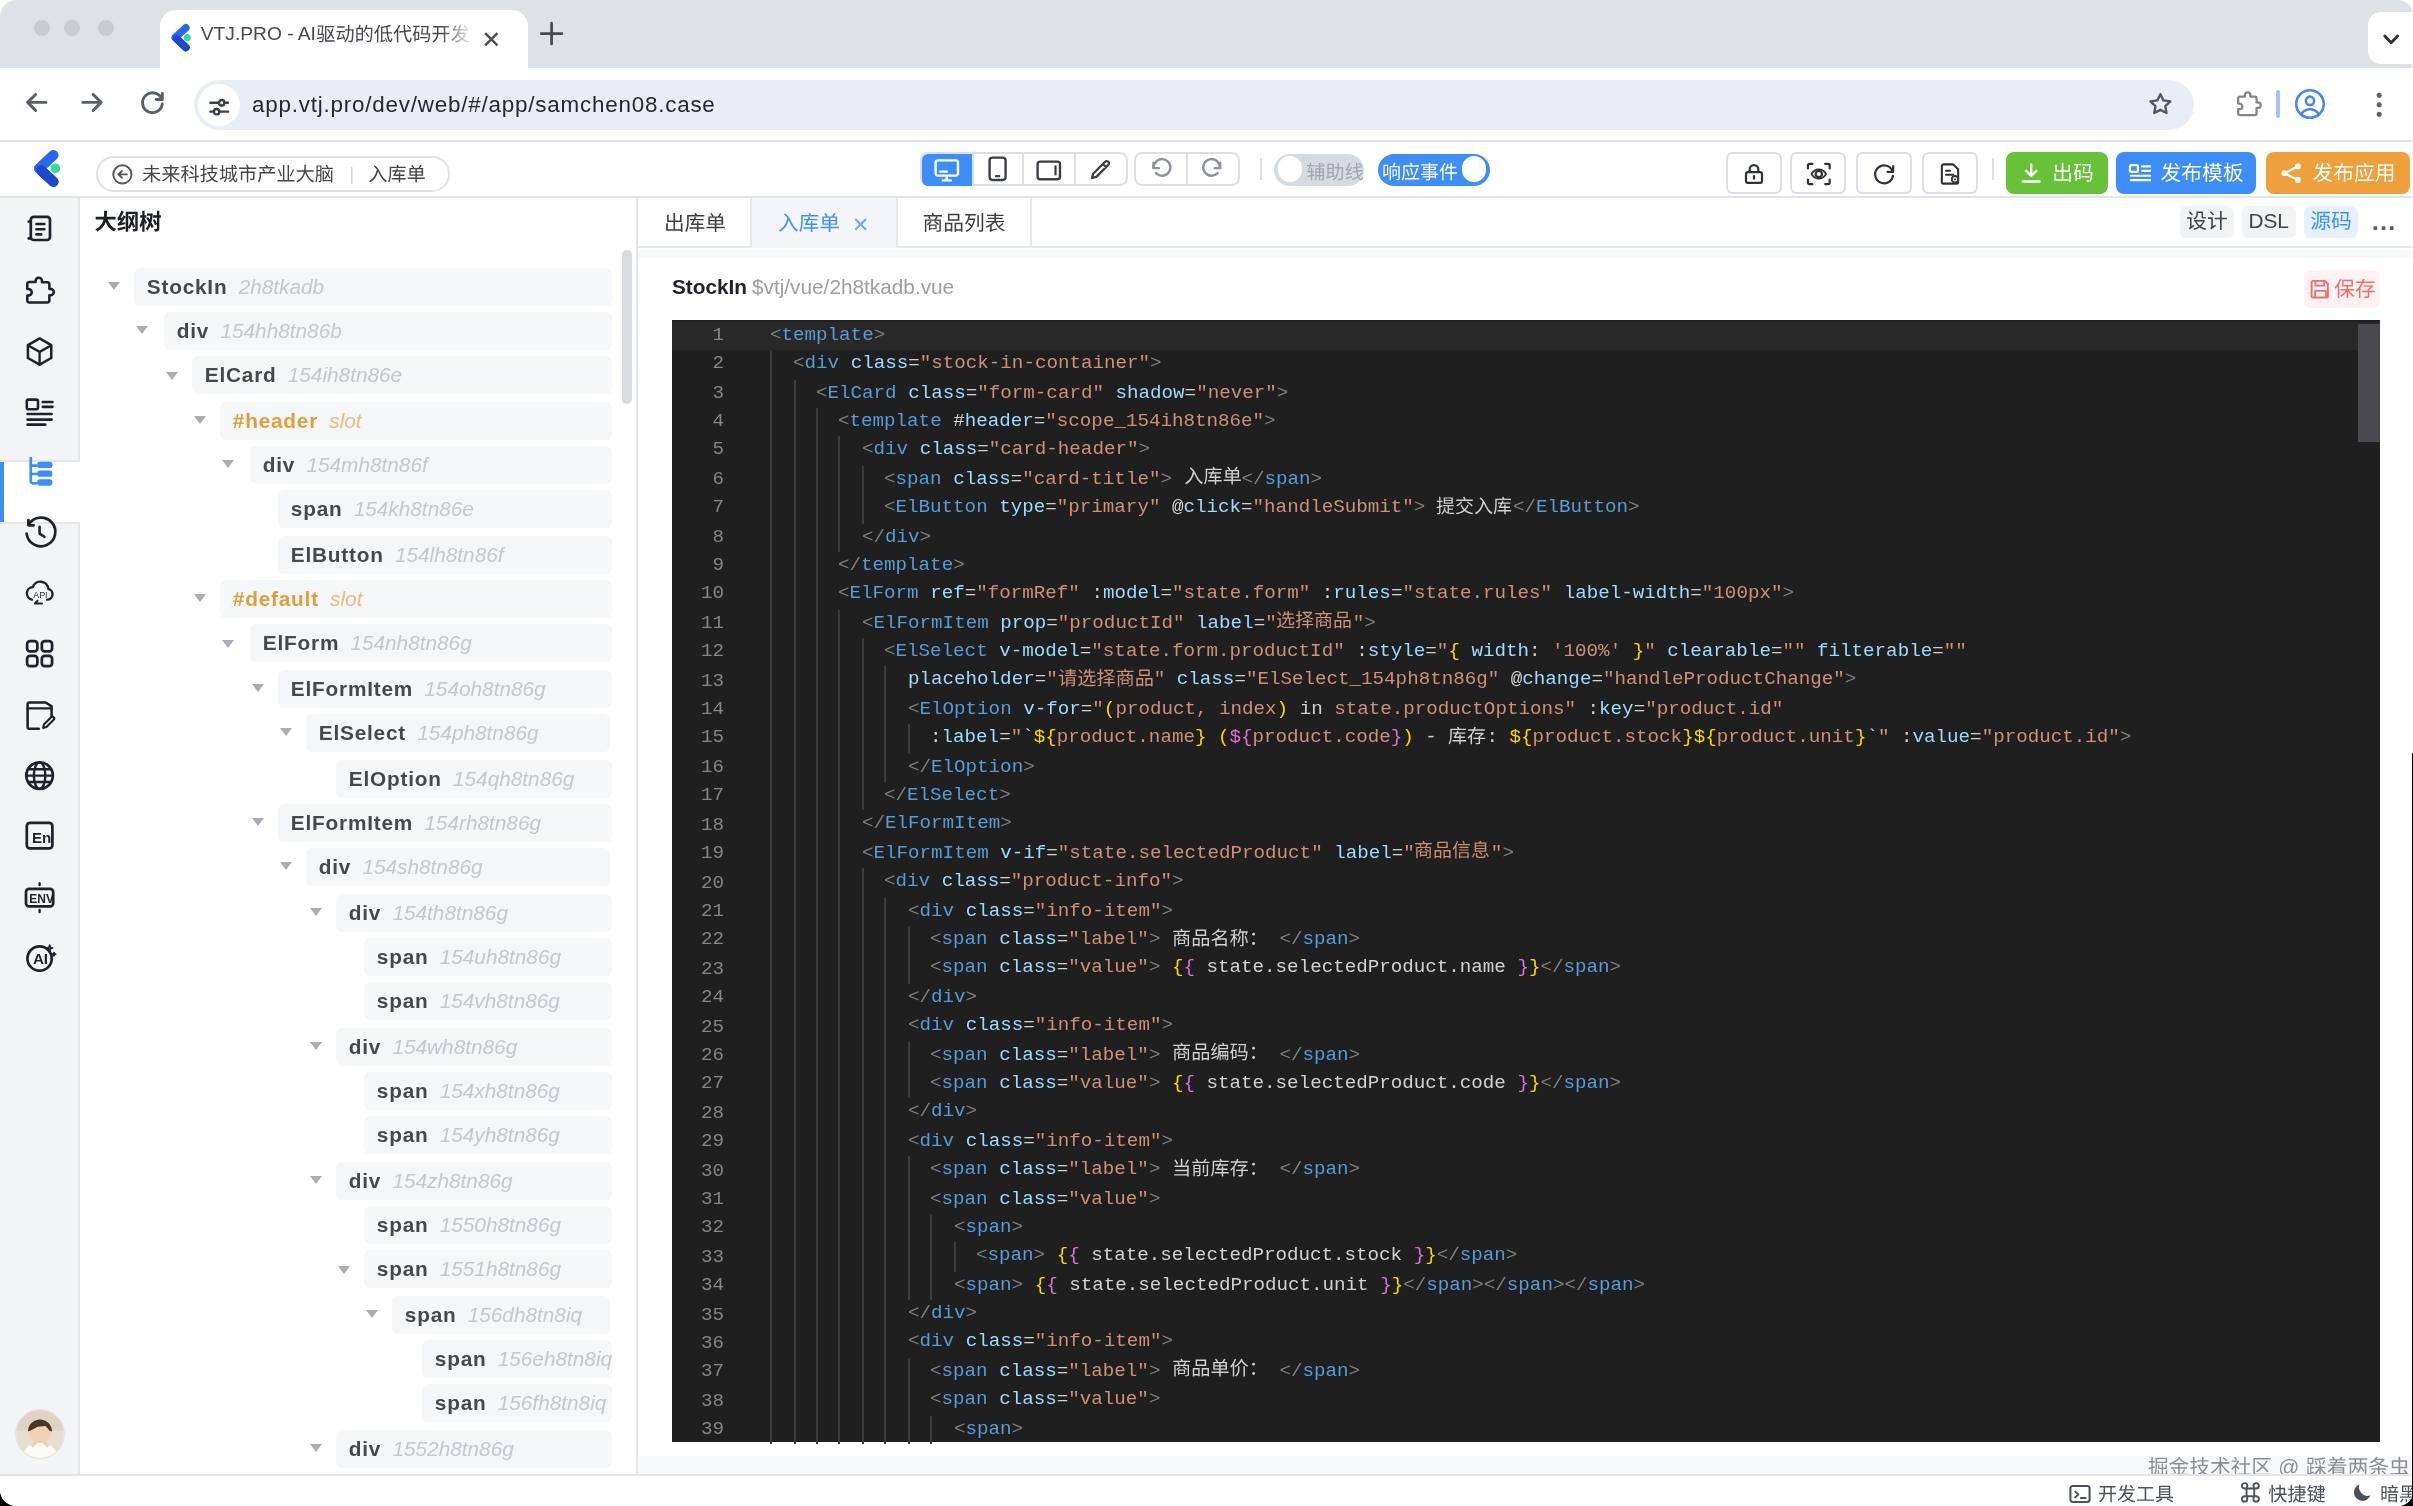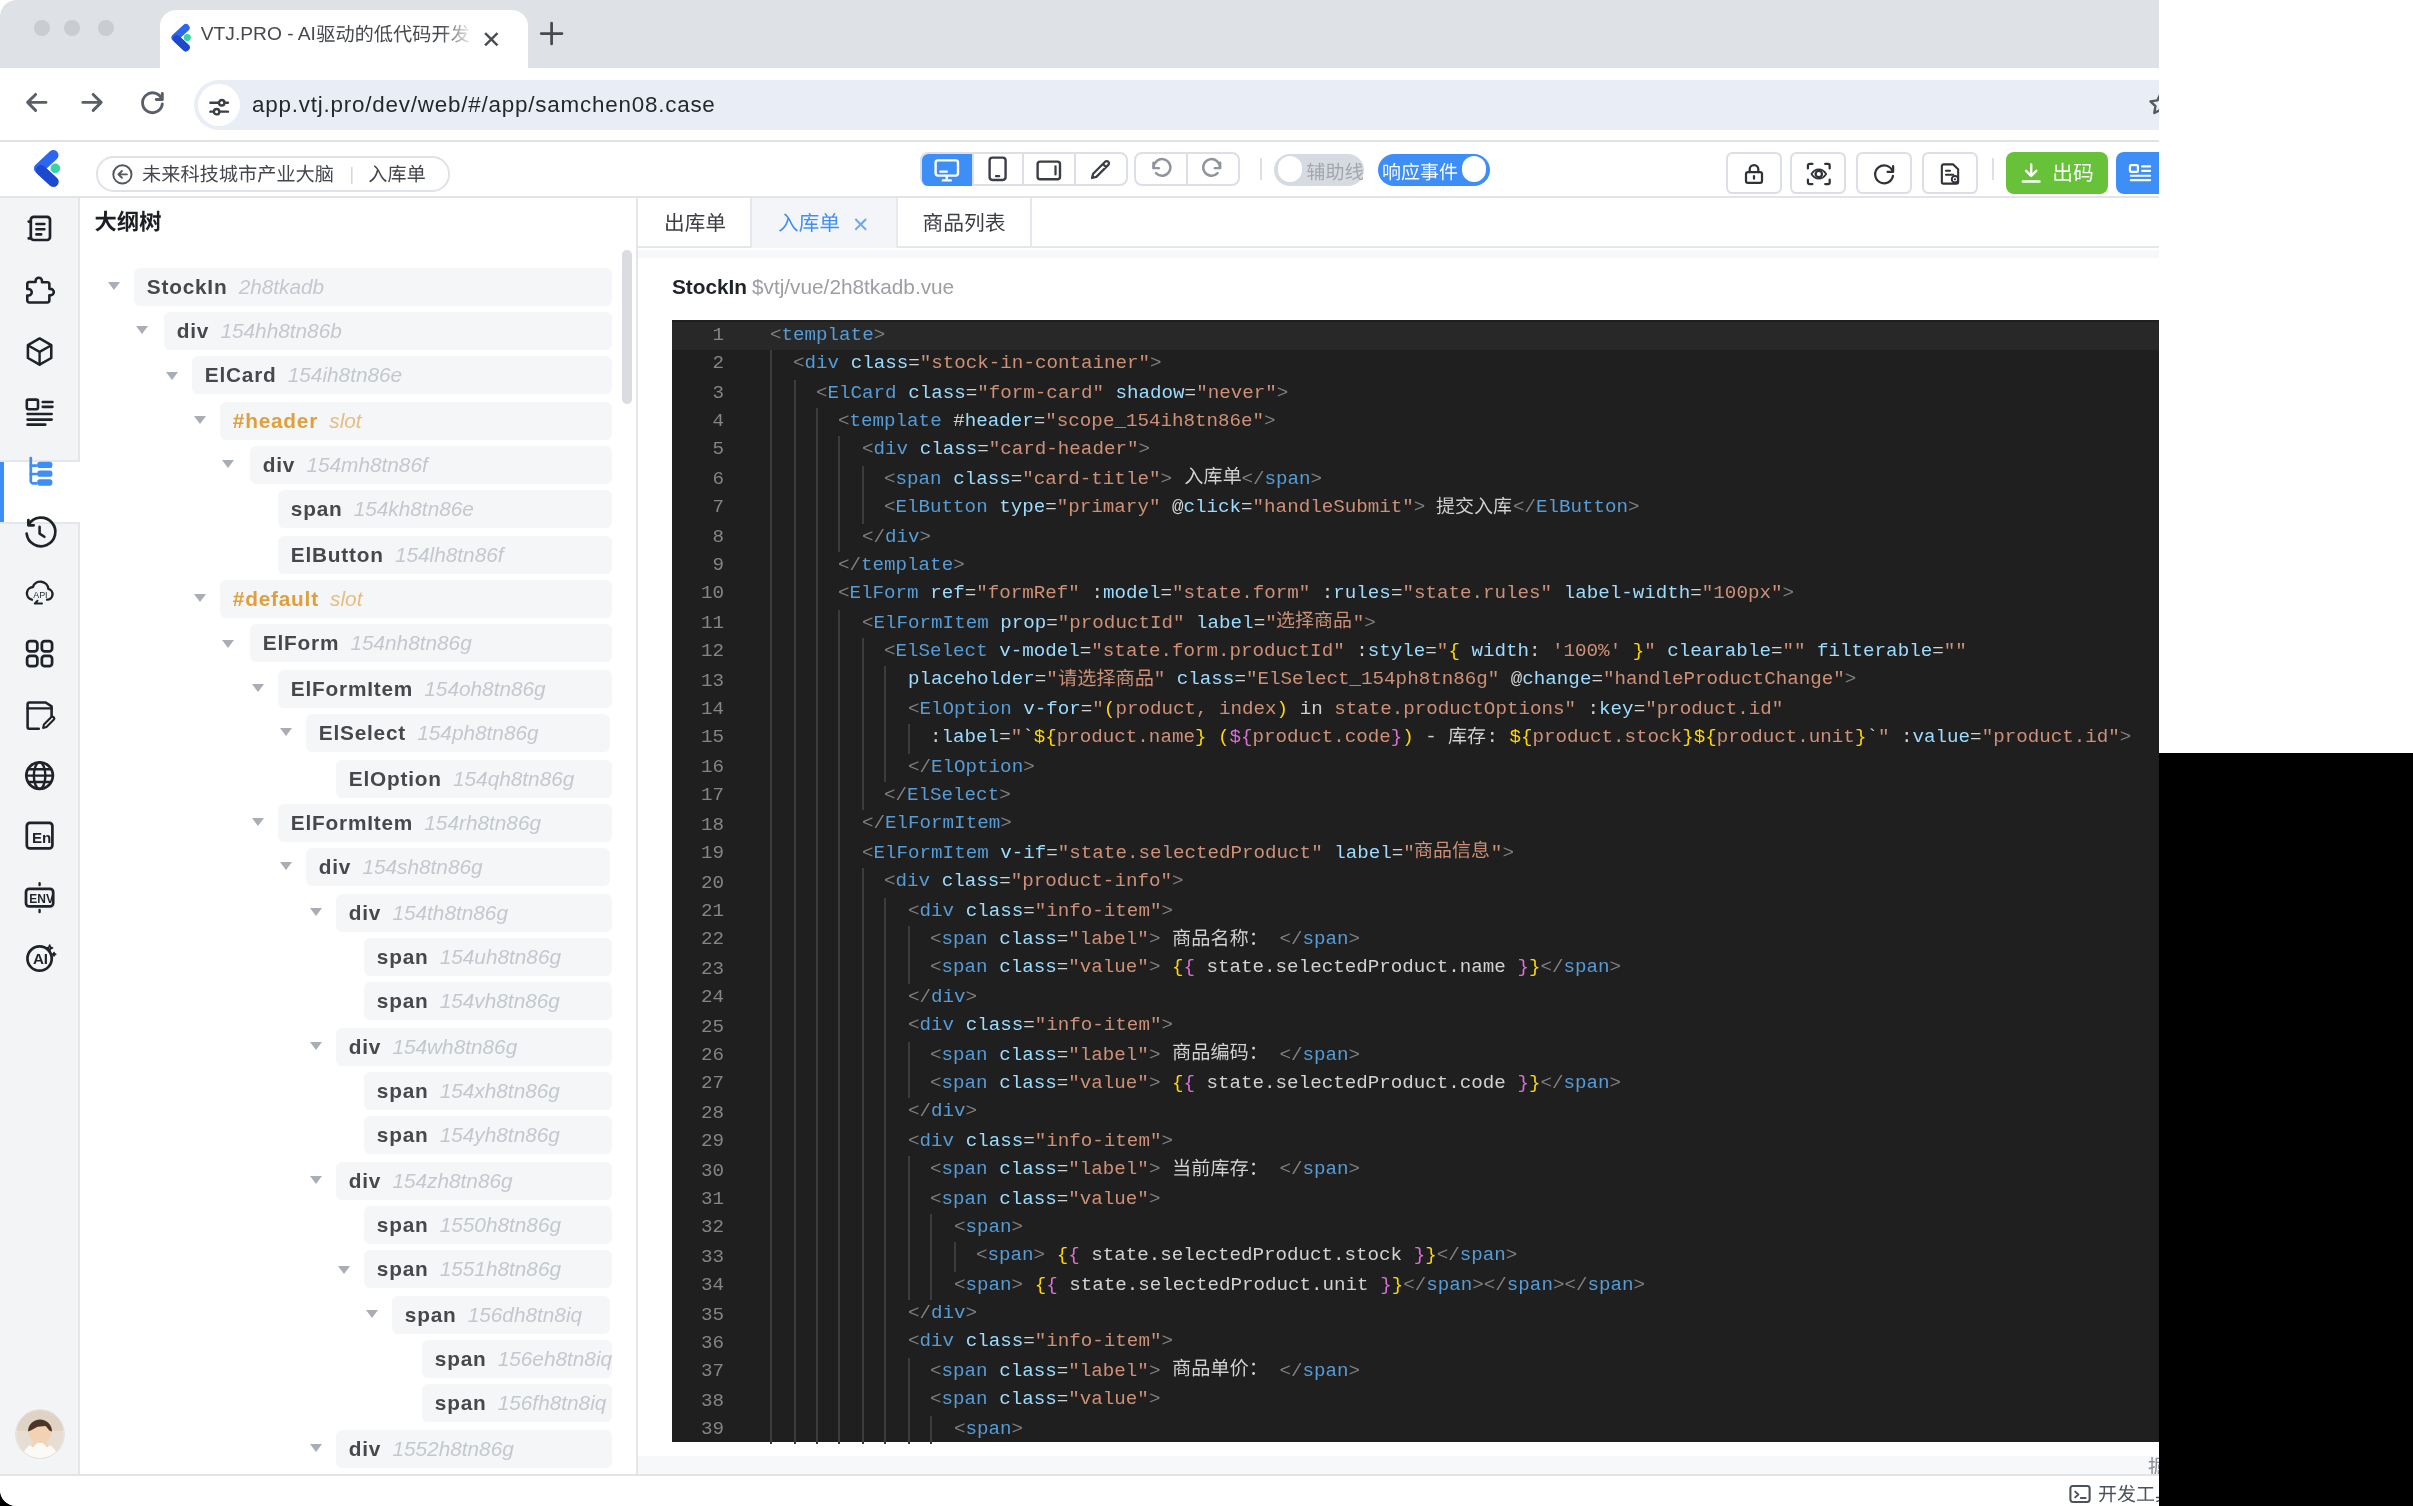--- a/index.html
+++ b/index.html
@@ -1,16 +1,16 @@
 <!DOCTYPE html>
 <html style="font-size:12.8px"><head><meta charset="utf-8"><title>VTJ</title><style>
 *{margin:0;padding:0;box-sizing:border-box}
 html{background:linear-gradient(#fff 50%,#000 50%)}
 body{font-family:"Liberation Sans",sans-serif;-webkit-font-smoothing:antialiased}
-.vp{width:2159px;height:1507px;overflow:hidden;position:relative}
+.vp{width:2412px;height:1507px;overflow:hidden;position:relative}
 .win{width:1207px;height:753px;transform:scale(2);transform-origin:0 0;position:relative;
   background:#fff;border-radius:8px;overflow:hidden}
 svg{overflow:visible}
 
 .tabstrip{position:absolute;left:0;top:0;width:1207px;height:34px;background:#dee1e6;border-radius:8px 8px 0 0}
 .tl{position:absolute;top:10.4px;width:8px;height:8px;border-radius:50%;background:#c9ccd1}
 .btab{position:absolute;left:80px;top:4.8px;width:184px;height:29.5px;background:#fff;border-radius:8px 8px 0 0}
 .btab .ttl{position:absolute;left:20.4px;top:6.4px;font-size:9.6px;color:#45484d;white-space:nowrap;width:137px;overflow:hidden;
   -webkit-mask-image:linear-gradient(90deg,#000 88%,transparent)}
 .tabx{position:absolute;right:10.4px;top:6.8px;width:16px;height:16px;color:#4a4e53;font-size:12px;text-align:center;line-height:16px}

